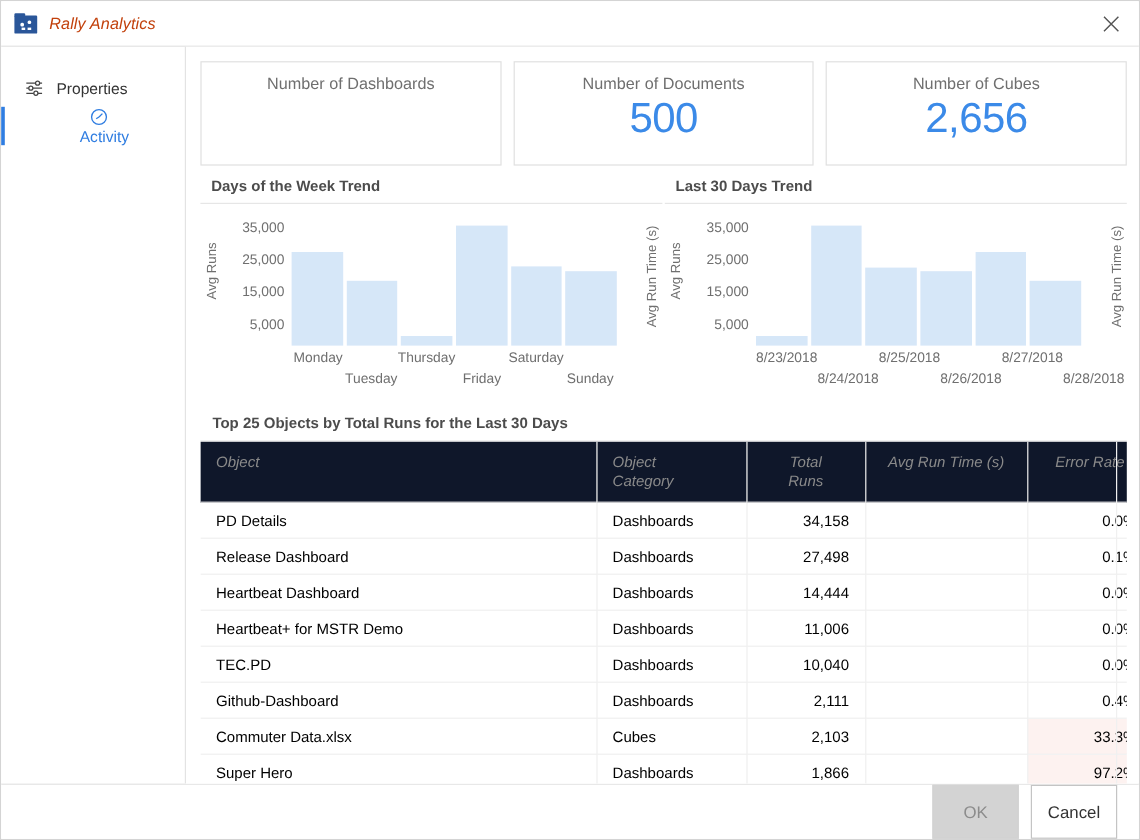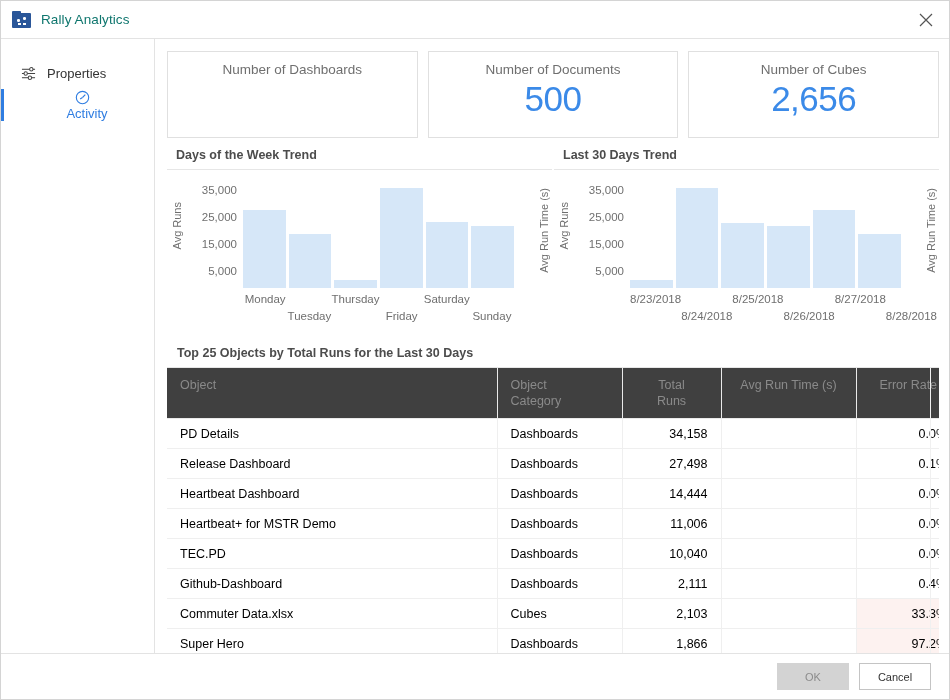--- a/index.html
+++ b/index.html
@@ -52,22 +52,23 @@
     width: 2.5px; height: 2.5px;
     background: #ffffff;
     border-radius: 50%;
   }
   .app-icon .d1 { left: 5px;  top: 8px; }
   .app-icon .d2 { left: 11px; top: 6px; }
   .app-icon .d3 { left: 6px;  top: 12px; width:3px; height:2px; border-radius:0;}
   .app-icon .d4 { left: 11px; top: 12px; width:3px; height:2px; border-radius:0;}
   .title-text {
     font-size: 13.5px;
-    color: #0f766e;
+    color: #c2410c;
     letter-spacing: 0.1px;
+    font-style: italic;
   }
   .close-btn {
     position: absolute;
     right: 0; top: 0;
     width: 46px; height: 37px;
     display: flex; align-items: center; justify-content: center;
     cursor: pointer;
   }
   .close-btn svg { display: block; }
 
@@ -240,31 +241,32 @@
     position: relative;
     height: 296px;
     overflow: hidden;
   }
   table.grid {
     width: 100%;
     border-collapse: collapse;
     table-layout: fixed;
   }
   table.grid th {
-    background: #404040;
+    background: #0f172a;
     font-weight: normal;
     font-size: 12.5px;
     color: #8a8a8a;
     text-align: left;
     padding: 9px 13px 9px 13px;
     border-bottom: 1px solid #eaeaea;
     border-right: 1px solid #eaeaea;
     vertical-align: top;
     height: 48px;
     line-height: 16px;
+    font-style: italic;
   }
   table.grid th:last-child { border-right: none; }
   table.grid th.num { text-align: center; margin-left: 35px; }
   table.grid th.ctr { text-align: center; }
   table.grid td {
     font-size: 12.5px;
     color: #000000;
     padding: 0 13px;
     height: 30px;
     border-bottom: 1px solid #efefef;
@@ -295,22 +297,22 @@
     flex: 0 0 46px;
     border-top: 1px solid #e3e3e3;
     background: #ffffff;
     display: flex;
     align-items: center;
     justify-content: flex-end;
     padding-right: 18px;
     gap: 10px;
   }
   .btn {
-    width: 72px; height: 27px;
-    font-size: 11px;
+    width: 72px; height: 45px;
+    font-size: 14px;
     font-family: "Liberation Sans", sans-serif;
     display: flex; align-items: center; justify-content: center;
     cursor: pointer;
   }
   .btn.disabled {
     background: #d3d3d3;
     color: #8c8c8c;
     border: 1px solid #d3d3d3;
     cursor: default;
   }

